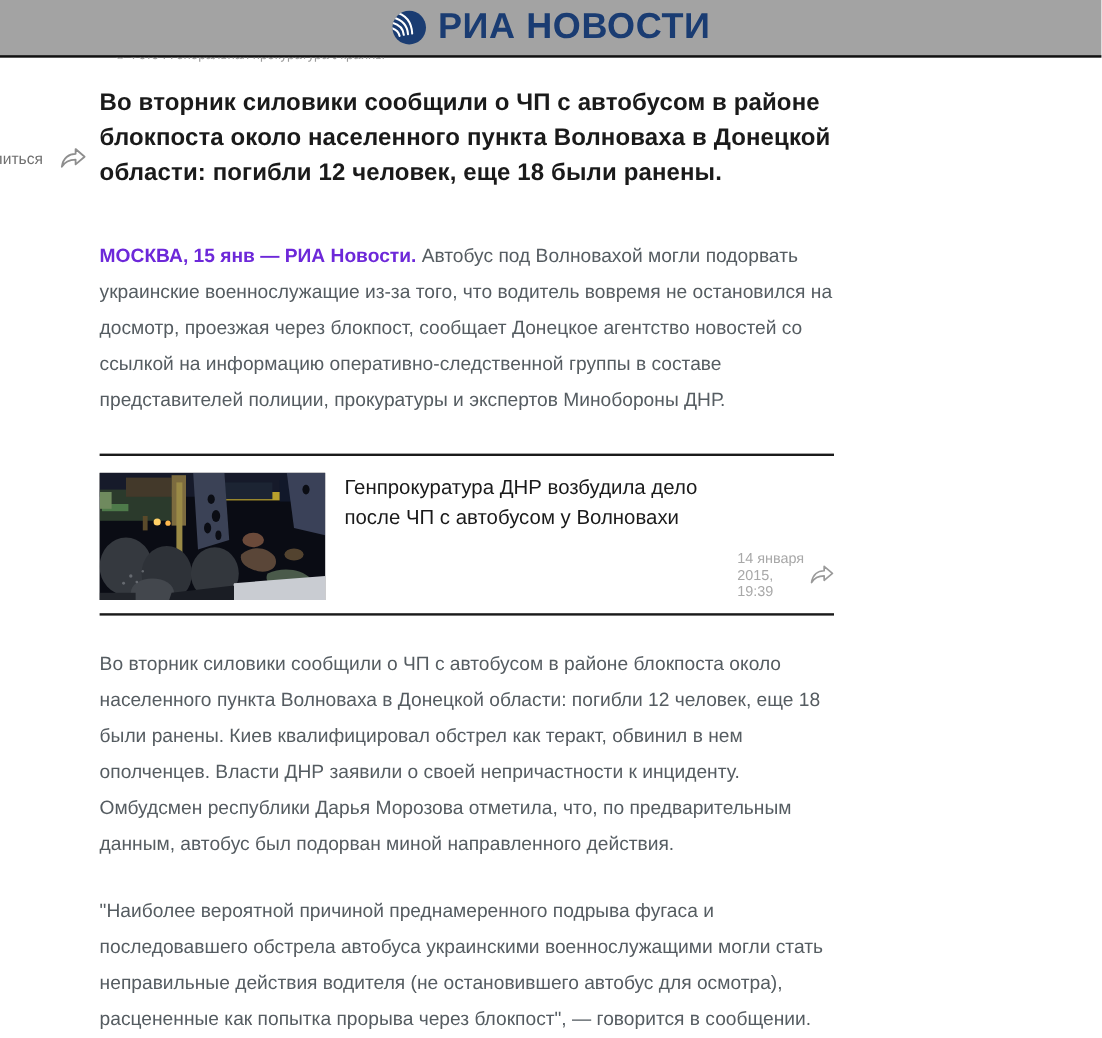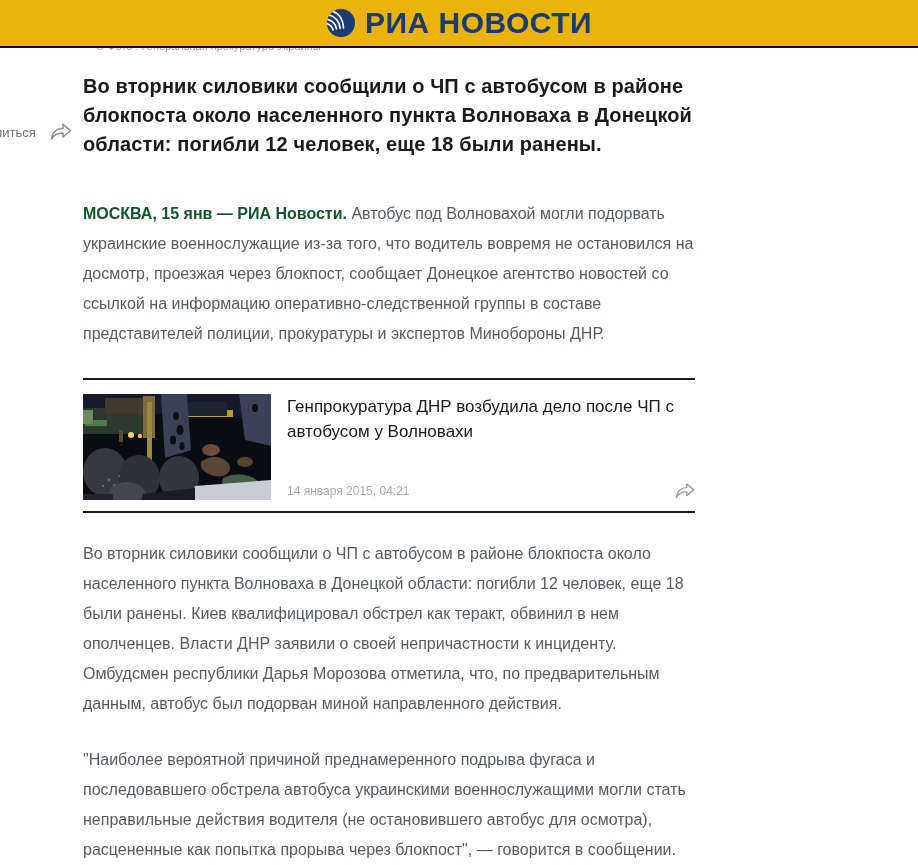--- a/index.html
+++ b/index.html
@@ -14,21 +14,21 @@
     overflow: hidden;
     font-family: "Liberation Sans", "DejaVu Sans", sans-serif;
     color: #222222;
     position: relative;
   }
 
   
   .site-header {
     position: relative;
     height: 48px;
-    background: #eab308;
+    background: #a3a3a3;
     display: flex;
     align-items: center;
     justify-content: center;
     border-bottom: 2px solid #111111;
     box-sizing: border-box;
   }
   .brand {
     display: flex;
     align-items: center;
     gap: 9px;
@@ -112,21 +112,21 @@
     font-size: 16px;
     line-height: 30px;
     color: #555c61;
     margin: 0;
   }
   .lead {
     margin-top: 40px;
   }
   .lead .dateline {
     font-weight: bold;
-    color: #14532d;
+    color: #6d28d9;
   }
 
   
   .related {
     margin-top: 29px;
     border-top: 2px solid #1a1a1a;
     border-bottom: 2px solid #1a1a1a;
     padding: 14px 0 11px 0;
     display: flex;
     gap: 16px;
@@ -137,21 +137,21 @@
     height: 106px;
     flex: 0 0 188px;
     position: relative;
     overflow: hidden;
     background: #0b0d16;
   }
   .related-thumb svg { display: block; }
   .related-body {
     flex: 1 1 auto;
     display: flex;
-    flex-direction: column;
+    flex-direction: row;
     min-width: 0;
   }
   .related-title {
     font-size: 17px;
     line-height: 25px;
     color: #1a1a1a;
     font-weight: normal;
     margin: 0;
   }
   .related-foot {
@@ -259,21 +259,21 @@
             <circle cx="26" cy="86" r="1.4"></circle>
               <circle cx="31" cy="91" r="1.1"></circle>
             <circle cx="20" cy="92" r="1.2"></circle>
               <circle cx="36" cy="82" r="1"></circle>
           </g>
         </svg>
       </div>
       <div class="related-body">
         <h2 class="related-title">Генпрокуратура ДНР возбудила дело после ЧП с автобусом у Волновахи</h2>
         <div class="related-foot">
-          <span class="related-date">14 января 2015, 04:21</span>
+          <span class="related-date">14 января 2015, 19:39</span>
           <span class="related-share">
             <svg viewBox="0 0 20 18" width="20" height="18" aria-hidden="true">
               <path d="M1.3 15.5 C 2.2 8.6, 6.8 5.6, 11.8 5.6 L11.8 2 L18.7 7.8 L11.8 13.6 L11.8 9.9 C 7 9.9, 3.6 11.6, 1.3 15.5 Z" fill="none" stroke="#9a9a9a" stroke-width="1.4" stroke-linejoin="round"></path>
             </svg>
           </span>
         </div>
       </div>
     </div>
 
     <p class="para first-after-card">Во вторник силовики сообщили о ЧП с автобусом в районе блокпоста около населенного пункта Волноваха в Донецкой области: погибли 12 человек, еще 18 были ранены. Киев квалифицировал обстрел как теракт, обвинил в нем ополченцев. Власти ДНР заявили о своей непричастности к инциденту. Омбудсмен республики Дарья Морозова отметила, что, по предварительным данным, автобус был подорван миной направленного действия.</p>

